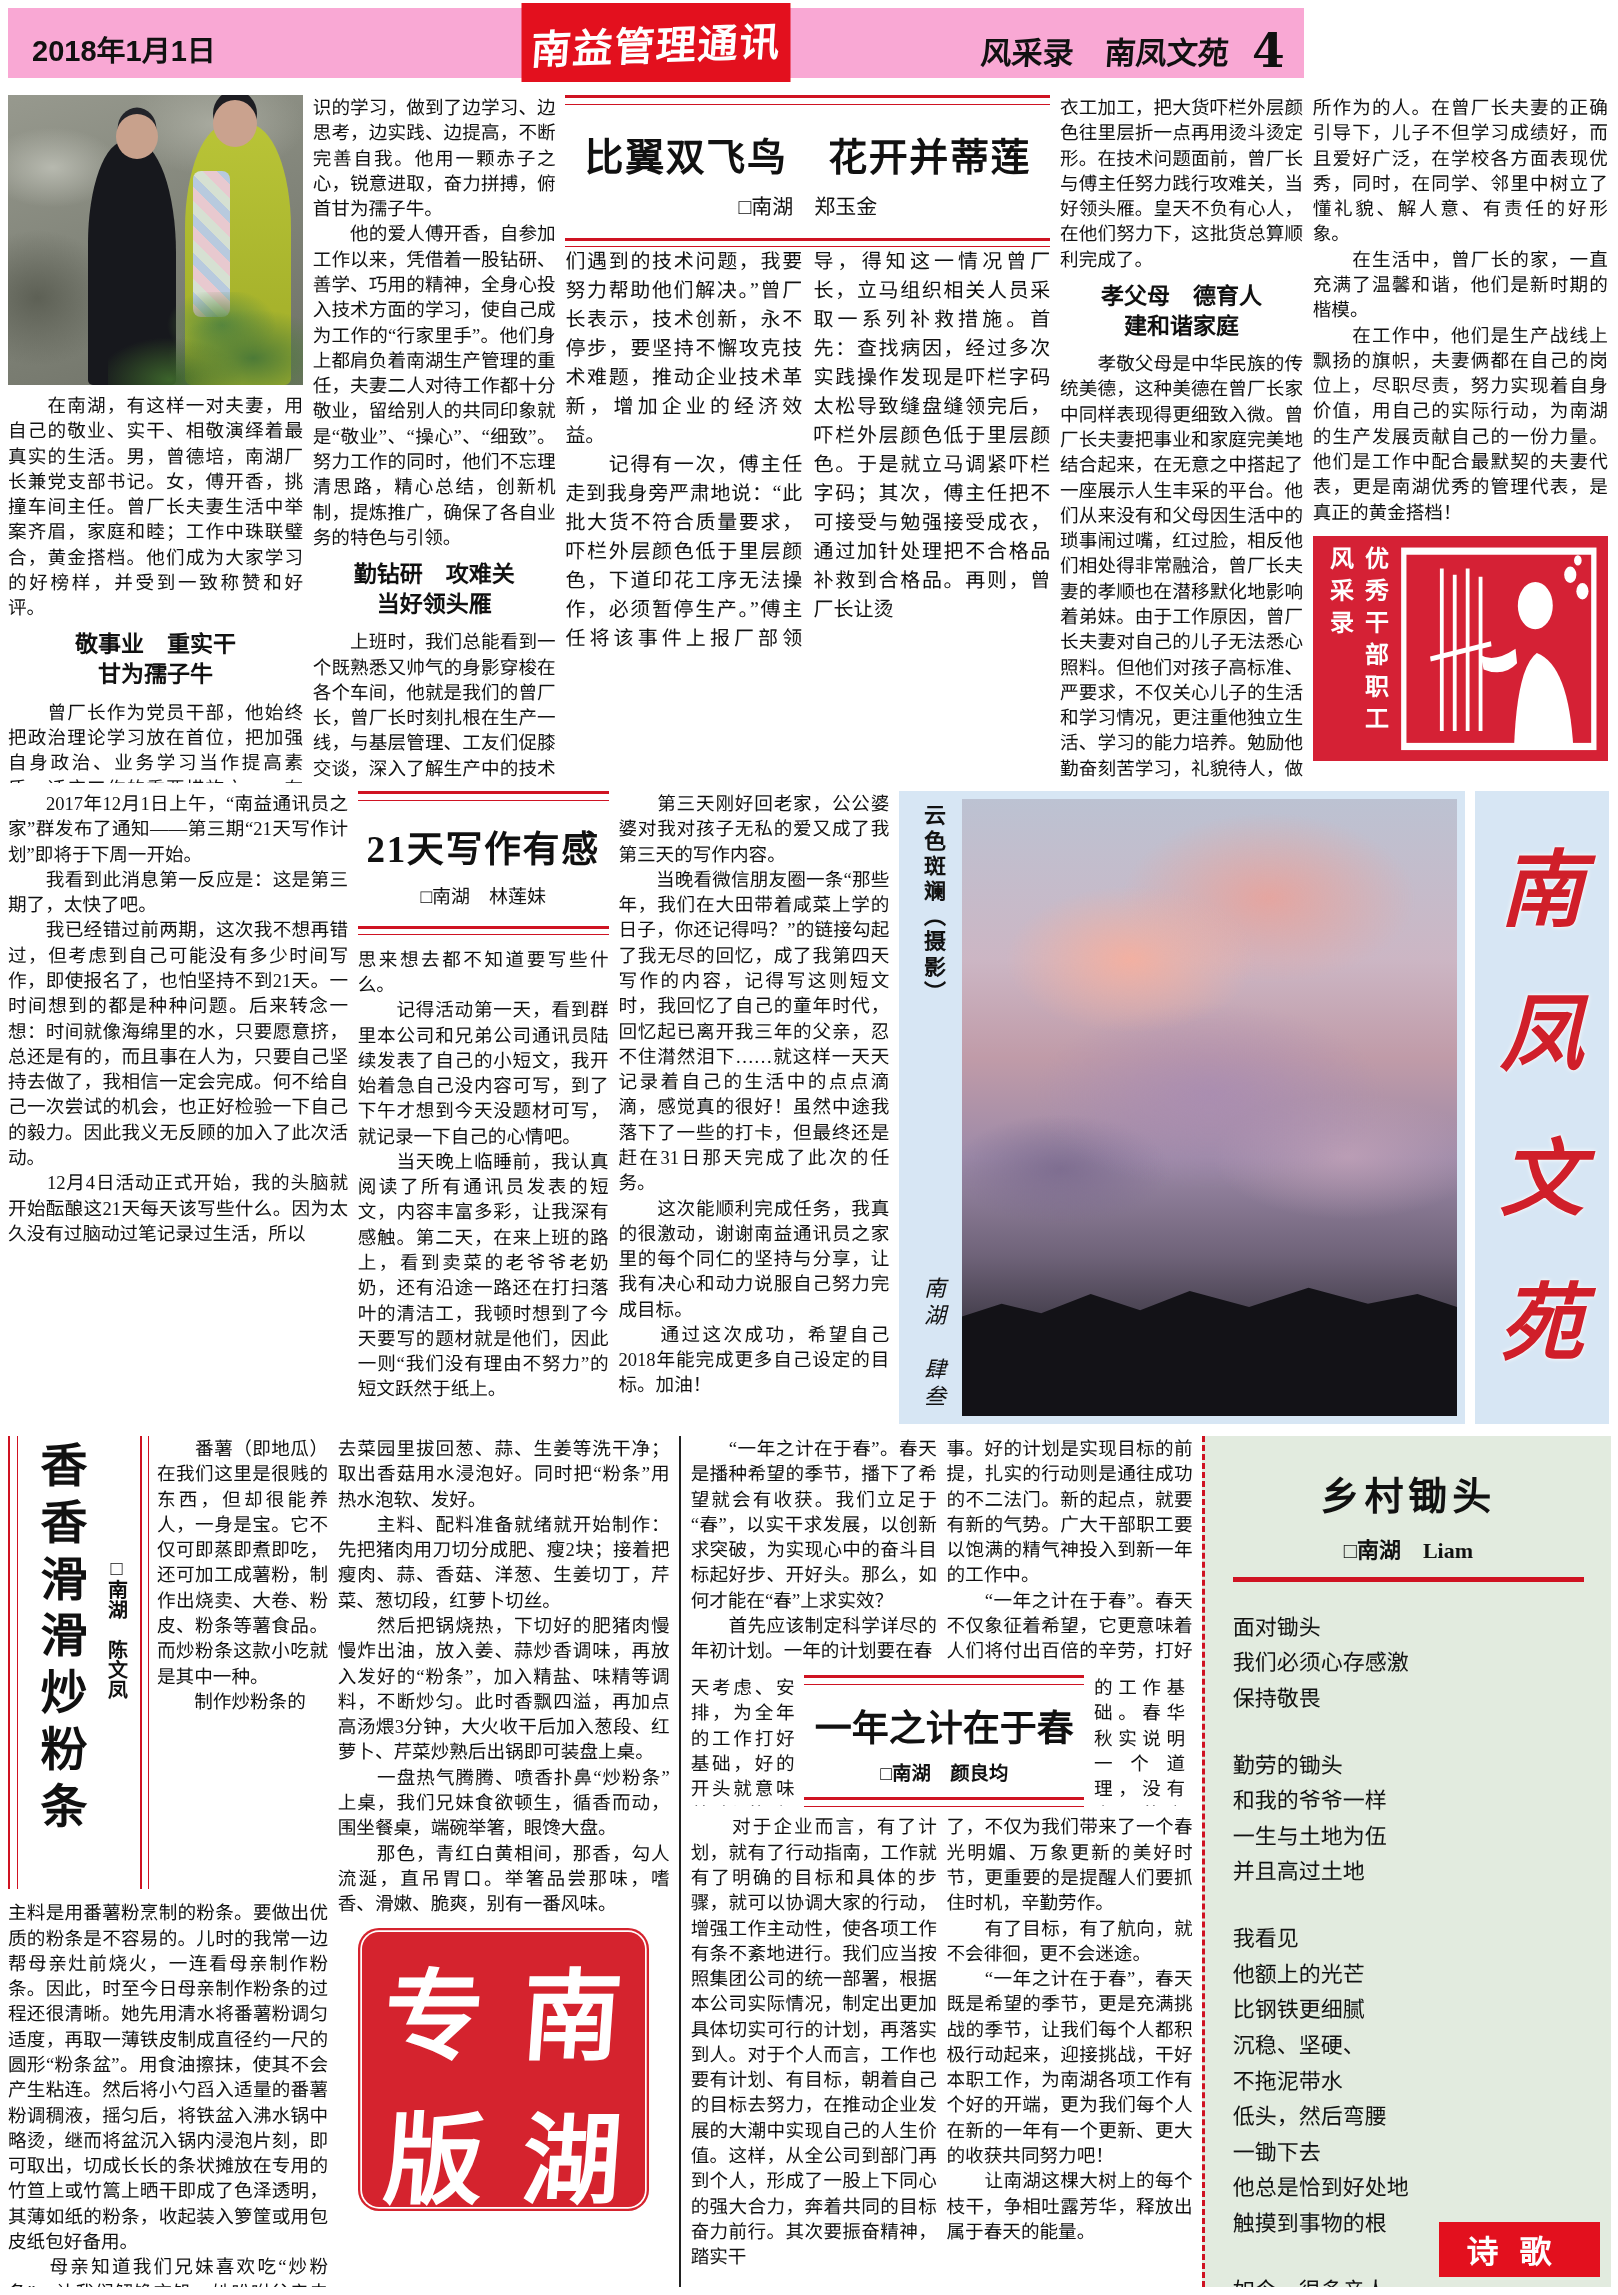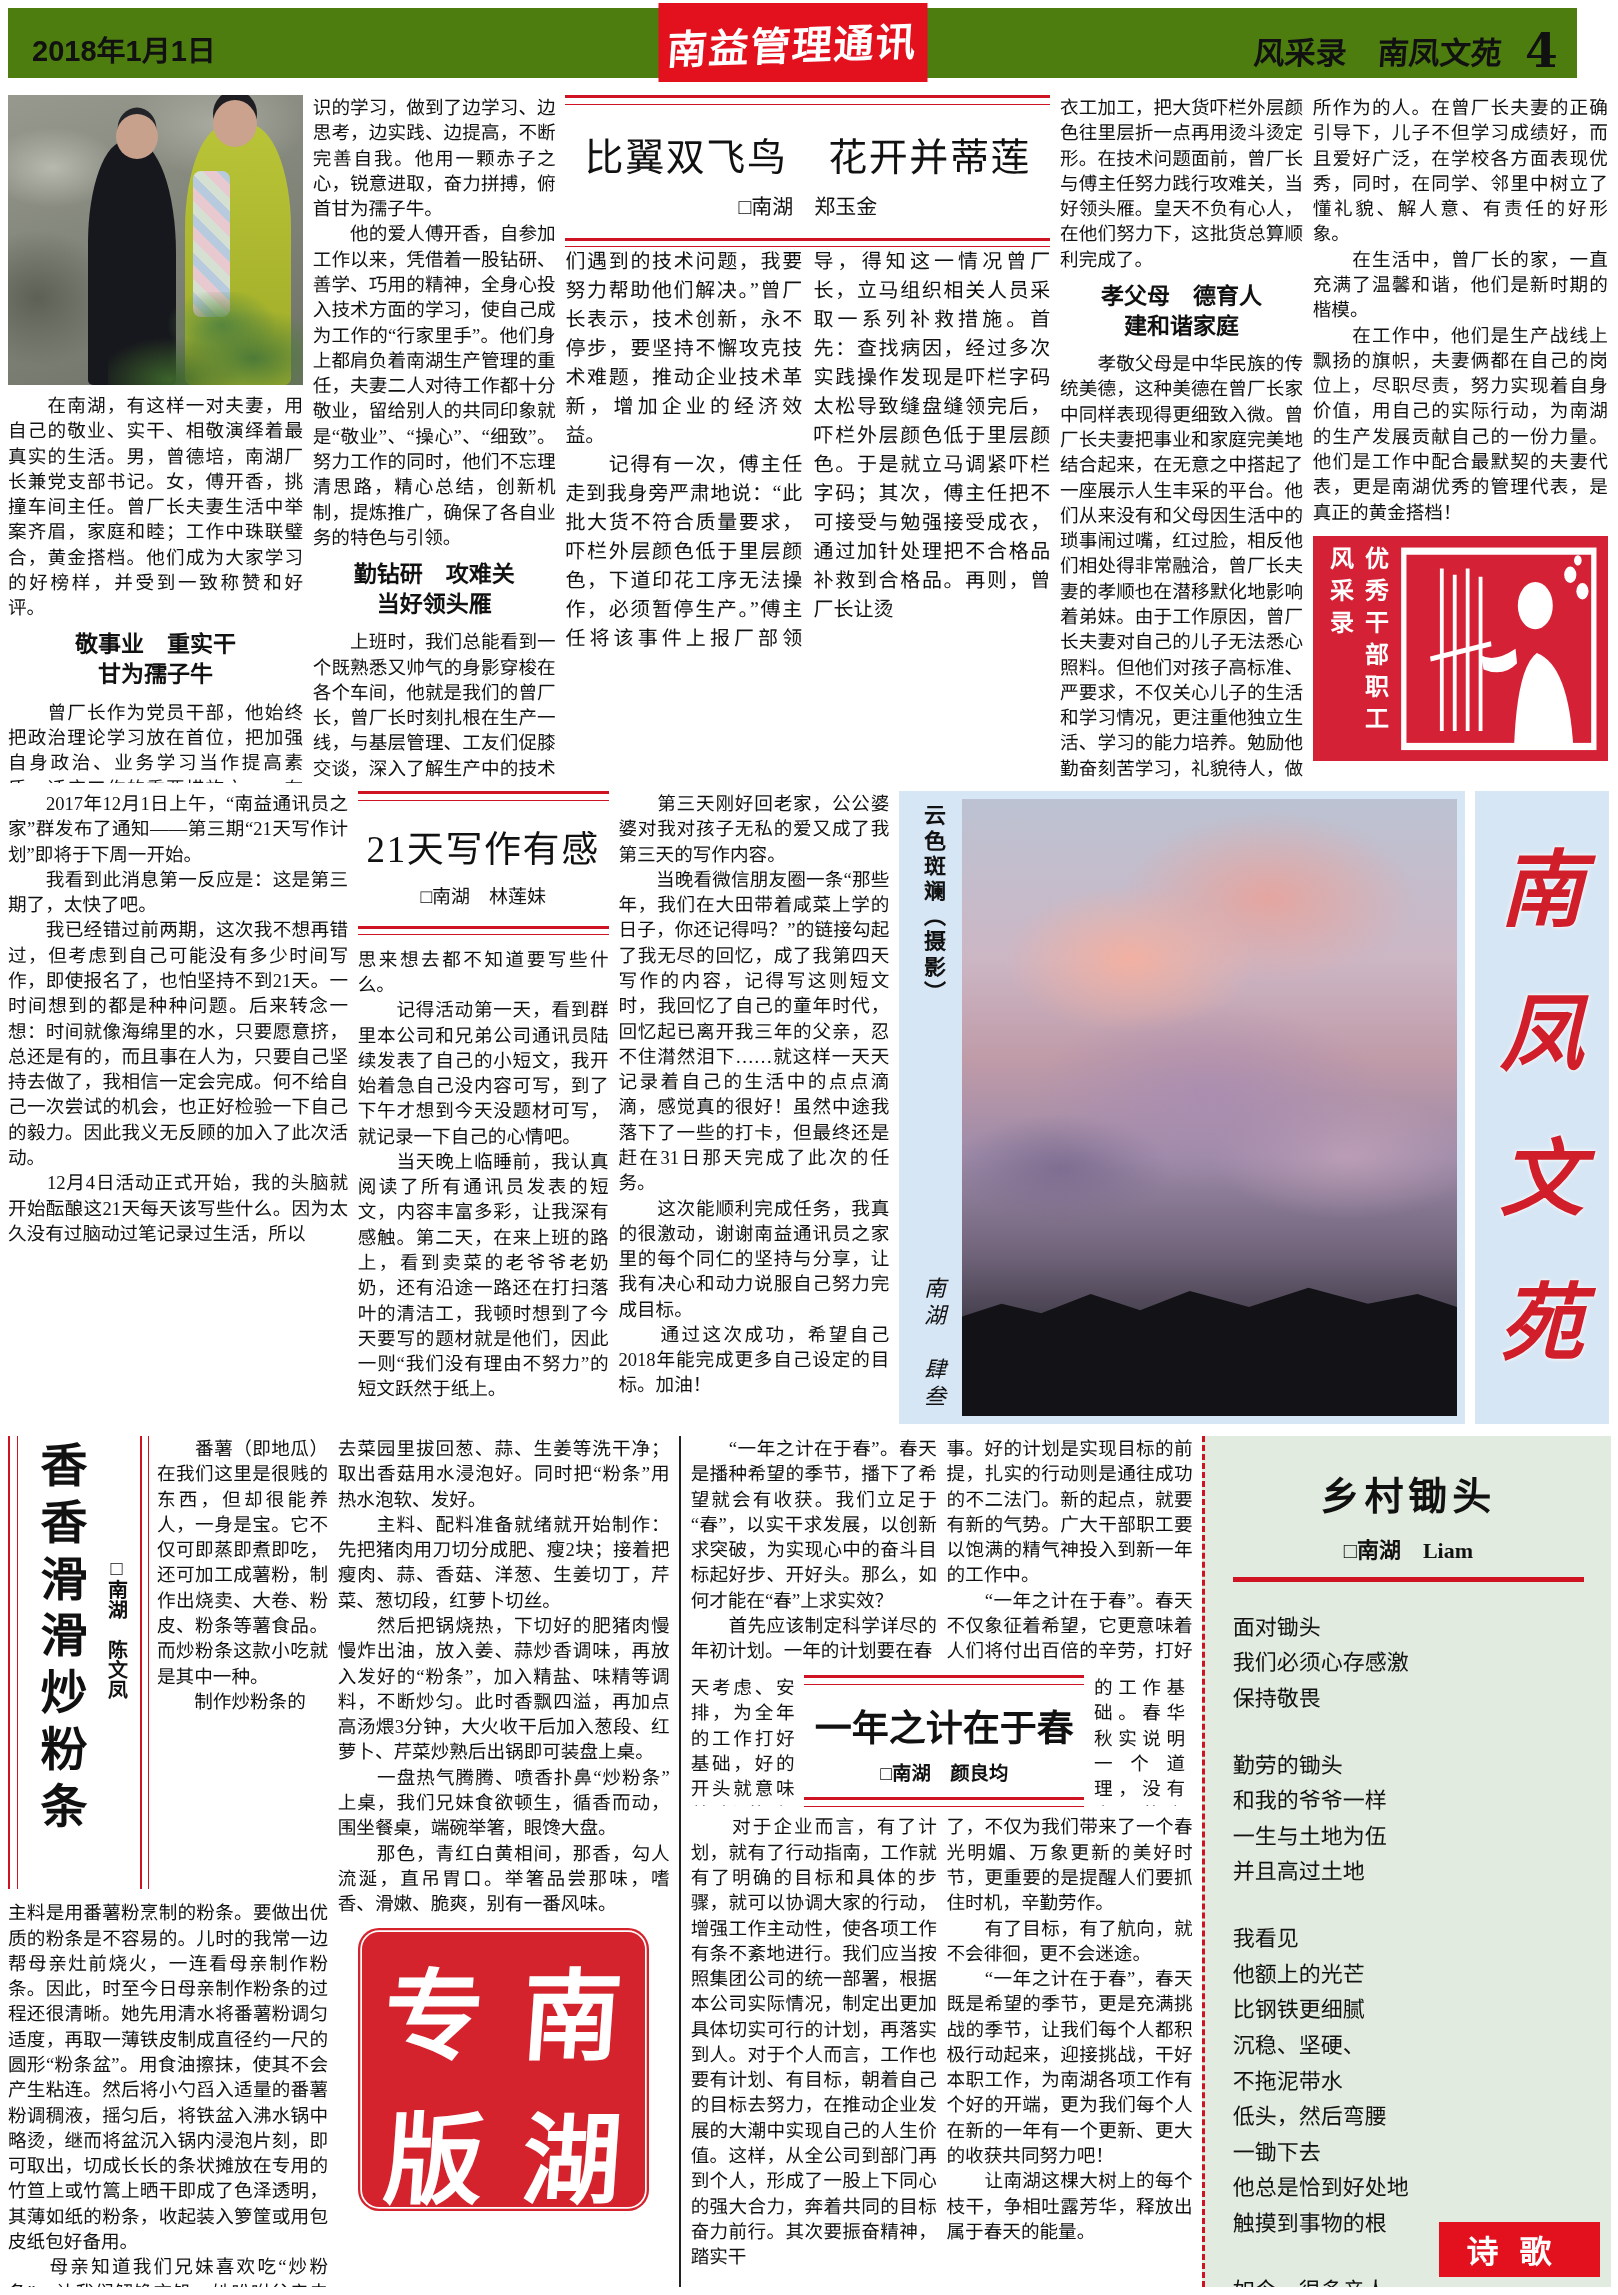--- a/index.html
+++ b/index.html
@@ -1,34 +1,34 @@
 <!DOCTYPE html>
 <html lang="zh-CN" style="font-size:13px"><head>
 <meta charset="utf-8">
 <style>
   html,body{margin:0;padding:0;background:#ffffff;}
   #page{position:relative;width:1618px;height:2295px;background:#fff;overflow:hidden;
         font-family:"Liberation Serif","DejaVu Serif",serif;color:#111;}
   
-  .topbar{position:absolute;left:8px;top:8px;width:1569px;height:70px;background:#4d7c0f;}
+  .topbar{position:absolute;left:8px;top:8px;width:1296px;height:70px;background:#f9a8d4;}
   .date{position:absolute;left:24px;top:19.4px;font-size:29px;font-weight:bold;font-family:"Liberation Sans",sans-serif;}
   .masthead{position:absolute;left:50%;transform:translateX(-50%);top:-4.9px;height:79px;width:269px;
             background:#e3101e;display:flex;align-items:center;justify-content:center;}
   .masthead span{color:#fff;font-size:40px;font-weight:bold;transform:skewX(-6deg) rotate(-2deg);letter-spacing:1.6px;}
   .hright{position:absolute;right:19.4px;top:14.6px;display:flex;align-items:center;gap:22.7px;}
   .hright .secnames{font-size:31px;font-weight:bold;transform:skewX(-4deg);}
   .hright .pagenum{font-size:47px;font-weight:bold;font-family:"DejaVu Serif",serif;}
   
   .body{font-size:18.6px;line-height:1.36;text-align:justify;margin:0 0 4.9px 0;}
   .pre{white-space:pre-line;}
   .sub{font-size:23px;font-weight:bold;text-align:center;margin:9.7px 0;line-height:1.3;}
   .hrule{height:5.7px;border-top:3.2px solid #cf1322;border-bottom:1.6px solid #cf1322;}
   .col{overflow:hidden;}
   .hbox{text-align:center;}
-  .hbox h1{font-size:39px;margin:21px 0 8px 0;letter-spacing:1.6px;font-weight:normal;}
+  .hbox h1{font-size:39px;margin:21px 0 8px 0;letter-spacing:1.6px;font-weight:bold;}
   .hbox .byline{font-size:21px;font-weight:normal;margin:8px 0 18px 0;}
   
   .sec-top{position:absolute;left:8px;top:95px;width:1602px;height:688px;display:flex;gap:9.7px;}
   .w365{width:295px;flex:none;} .w300{width:243px;flex:none;} .w600{width:485px;flex:none;}
   .w420{width:340px;flex:none;} .w310{width:251px;flex:none;} .w335{width:271px;flex:none;}
   .photo1{position:relative;width:295px;height:290px;margin-bottom:8px;overflow:hidden;
           background:linear-gradient(160deg,#97998e 0%,#83867b 45%,#6e7166 100%);}
   .p1-rock{position:absolute;inset:0;background:
      radial-gradient(ellipse 97px 57px at 15% 25%,#b7b9af 0%,transparent 70%),
      radial-gradient(ellipse 129px 73px at 70% 10%,#a8aa9f 0%,transparent 70%),

